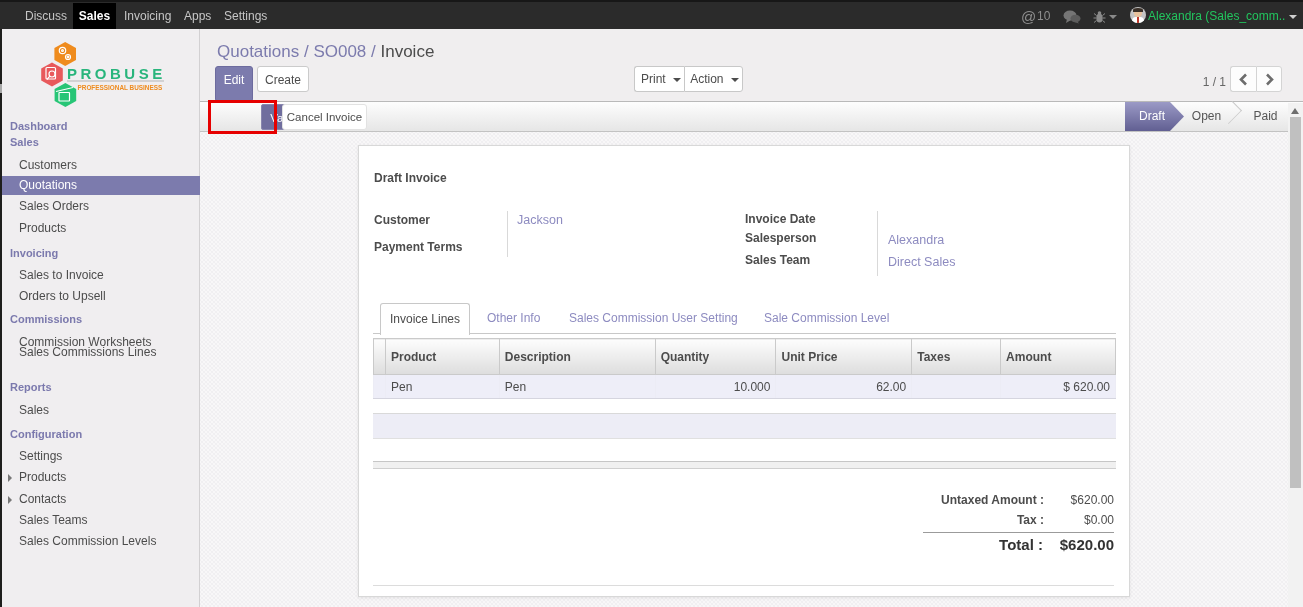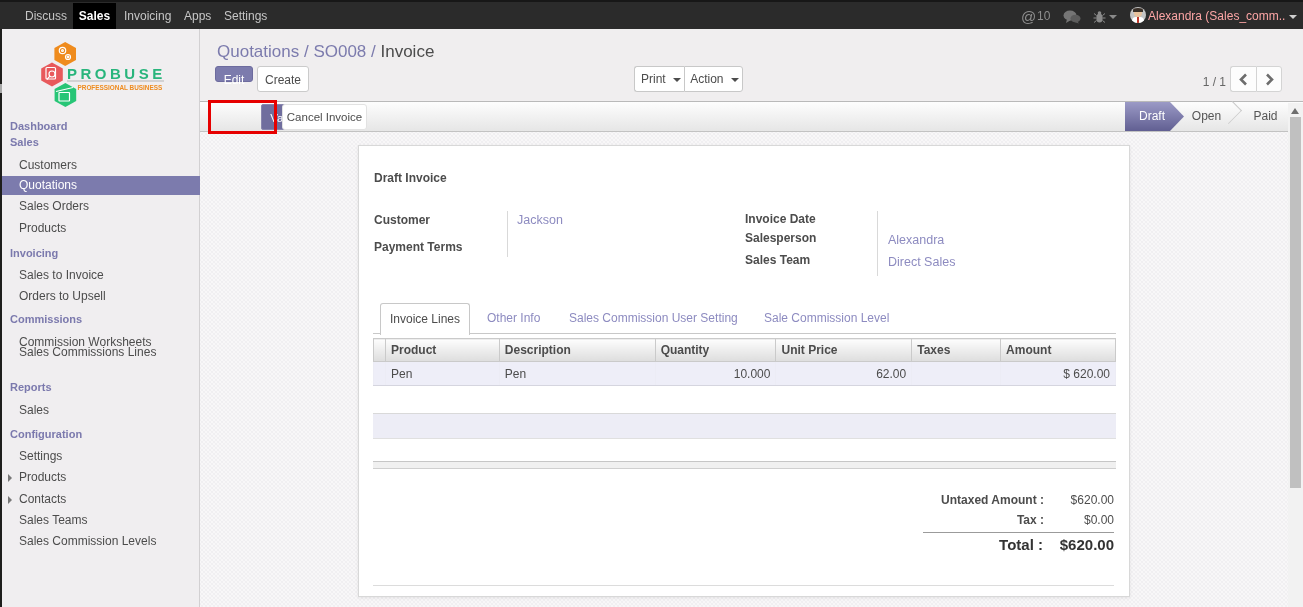--- a/index.html
+++ b/index.html
@@ -21,21 +21,21 @@
 #qrow { position:absolute; left:2px; top:176px; width:198px; height:19px; background:#7c7bad; }
 #qrow span { position:absolute; left:17px; top:2px; font-size:12px; color:#fff; }
 .caret-r { position:absolute; left:8px; width:0; height:0; border-left:4px solid #777; border-top:4px solid transparent; border-bottom:4px solid transparent; }
 
 
 #main { position:absolute; left:200px; top:29px; width:1103px; height:578px; background:#f0eeef; }
 #breadcrumb { position:absolute; left:17px; top:13px; font-size:17px; color:#7c7bad; }
 #breadcrumb .last { color:#4c4c4c; }
 
 .btn { display:inline-block; font-size:12px; border-radius:3px; text-align:center; }
-#btn-edit { position:absolute; left:15px; top:37px; width:38px; height:16px; line-height:26px; background:#7c7bad; color:#fff; border:1px solid #6d6b9e; }
+#btn-edit { position:absolute; left:15px; top:37px; width:38px; height:36px; line-height:26px; background:#7c7bad; color:#fff; border:1px solid #6d6b9e; }
 #btn-create { position:absolute; left:57px; top:37px; width:52px; height:26px; line-height:26px; background:#fff; color:#4c4c4c; border:1px solid #cbcbcb; }
 #grp-print { position:absolute; left:434px; top:37px; height:27px; }
 #grp-print .b { float:left; height:26px; line-height:24px; background:#fff; color:#4c4c4c; border:1px solid #c8c8c8; font-size:12px; text-align:center; }
 #grp-print .b1 { width:50px; border-radius:3px 0 0 3px; border-right:none; }
 #grp-print .b2 { width:59px; border-radius:0 3px 3px 0; }
 .caret-d { display:inline-block; width:0; height:0; border-top:4px solid #4c4c4c; border-left:4px solid transparent; border-right:4px solid transparent; vertical-align:middle; margin-left:4px; }
 #pager { position:absolute; right:77px; top:46px; font-size:12px; color:#666; }
 #pagerbtns { position:absolute; left:1030px; top:37px; height:27px; }
 #pagerbtns .b { float:left; width:26px; height:26px; line-height:24px; background:#fdfdfd; color:#555; border:1px solid #d4d4d4; font-size:14px; font-weight:bold; text-align:center; }
 #pagerbtns .b1 { border-radius:3px 0 0 3px; border-right:none; }
@@ -74,21 +74,21 @@
 #grpR { position:absolute; left:386px; top:61px; width:370px; }
 #grpR .vline { position:absolute; left:132px; top:4px; height:65px; border-left:1px solid #d9d9d9; }
 
 
 #tabs { position:absolute; left:14px; top:157px; width:743px; height:31px; border-bottom:1px solid #c8c8c8; }
 #tab-active { position:absolute; left:7px; top:0; width:90px; height:32px; background:#fff; border:1px solid #c8c8c8; border-bottom:none; border-radius:3px 3px 0 0; text-align:center; line-height:30px; font-size:12px; color:#4c4c4c; }
 .tablink { position:absolute; top:0; height:31px; line-height:30px; font-size:12px; color:#8d8bc0; }
 
 
 #tbl { position:absolute; left:14px; top:192px; width:743px; border-collapse:collapse; font-size:12px; }
-#tbl th { background:linear-gradient(#fdfdfd,#dddddd); border:1px solid #cacaca; color:#4c4c4c; font-weight:bold; text-align:left; height:23px; padding:0 5px; }
+#tbl th { background:linear-gradient(#fdfdfd,#dddddd); border:1px solid #cacaca; color:#4c4c4c; font-weight:bold; text-align:left; height:36px; padding:0 5px; }
 #tbl td { border-left:1px solid #ececf5; border-right:1px solid #ececf5; color:#4c4c4c; height:24px; padding:0 5px; background:#eeeef8; border-bottom:1px solid #d5d5df; }
 #tbl .num { text-align:right; }
 
 #lavband { position:absolute; left:14px; top:267px; width:743px; height:26px; background:#ededf6; border-top:1px solid #d9d9d9; border-bottom:1px solid #e0e0e0; }
 #sepline { position:absolute; left:14px; top:315px; width:743px; height:8px; border-top:1px solid #c6c6c6; border-bottom:1px solid #cfcfcf; background:#f0f0f0; }
 
 
 .trow { position:absolute; font-size:12px; }
 .trow .l { position:absolute; right:70px; font-weight:bold; color:#4c4c4c; white-space:nowrap; }
 .trow .v { position:absolute; right:0; color:#4c4c4c; white-space:nowrap; }
@@ -126,21 +126,21 @@
     <g stroke="#8a8a8a" stroke-width="1" fill="none">
       <line x1="3.5" y1="5.5" x2="1" y2="3.5"></line>
         <line x1="9.5" y1="5.5" x2="12" y2="3.5"></line>
       <line x1="3.2" y1="8" x2="0.5" y2="8"></line>
         <line x1="9.8" y1="8" x2="12.5" y2="8"></line>
       <line x1="3.5" y1="10.5" x2="1" y2="12.5"></line>
         <line x1="9.5" y1="10.5" x2="12" y2="12.5"></line>
     </g>
   </svg>
   <div style="position:absolute;left:1109px;top:13px;width:0;height:0;border-top:4px solid #8a8a8a;border-left:4px solid transparent;border-right:4px solid transparent;"></div>
-  <div class="menu" style="left:1148px;color:#fca5a5;">Alexandra (Sales_comm.. <span style="display:inline-block;width:0;height:0;border-top:4px solid #cfcfcf;border-left:4px solid transparent;border-right:4px solid transparent;vertical-align:middle;"></span></div>
+  <div class="menu" style="left:1148px;color:#22c55e;">Alexandra (Sales_comm.. <span style="display:inline-block;width:0;height:0;border-top:4px solid #cfcfcf;border-left:4px solid transparent;border-right:4px solid transparent;vertical-align:middle;"></span></div>
   <div style="position:absolute;left:1130px;top:5px;width:16px;height:16px;border-radius:50%;background:#c4c4c4;overflow:hidden;">
     <div style="position:absolute;left:4px;top:2px;width:8px;height:8px;border-radius:50%;background:#e8c39e;"></div>
     <div style="position:absolute;left:3px;top:1px;width:10px;height:4px;border-radius:50% 50% 0 0;background:#3a3028;"></div>
     <div style="position:absolute;left:2px;top:10px;width:12px;height:6px;border-radius:4px 4px 0 0;background:#fff;"></div>
     <div style="position:absolute;left:7px;top:10px;width:2px;height:6px;background:#c0392b;"></div>
   </div>
 </div>
 
 <div id="sidebar">
 

